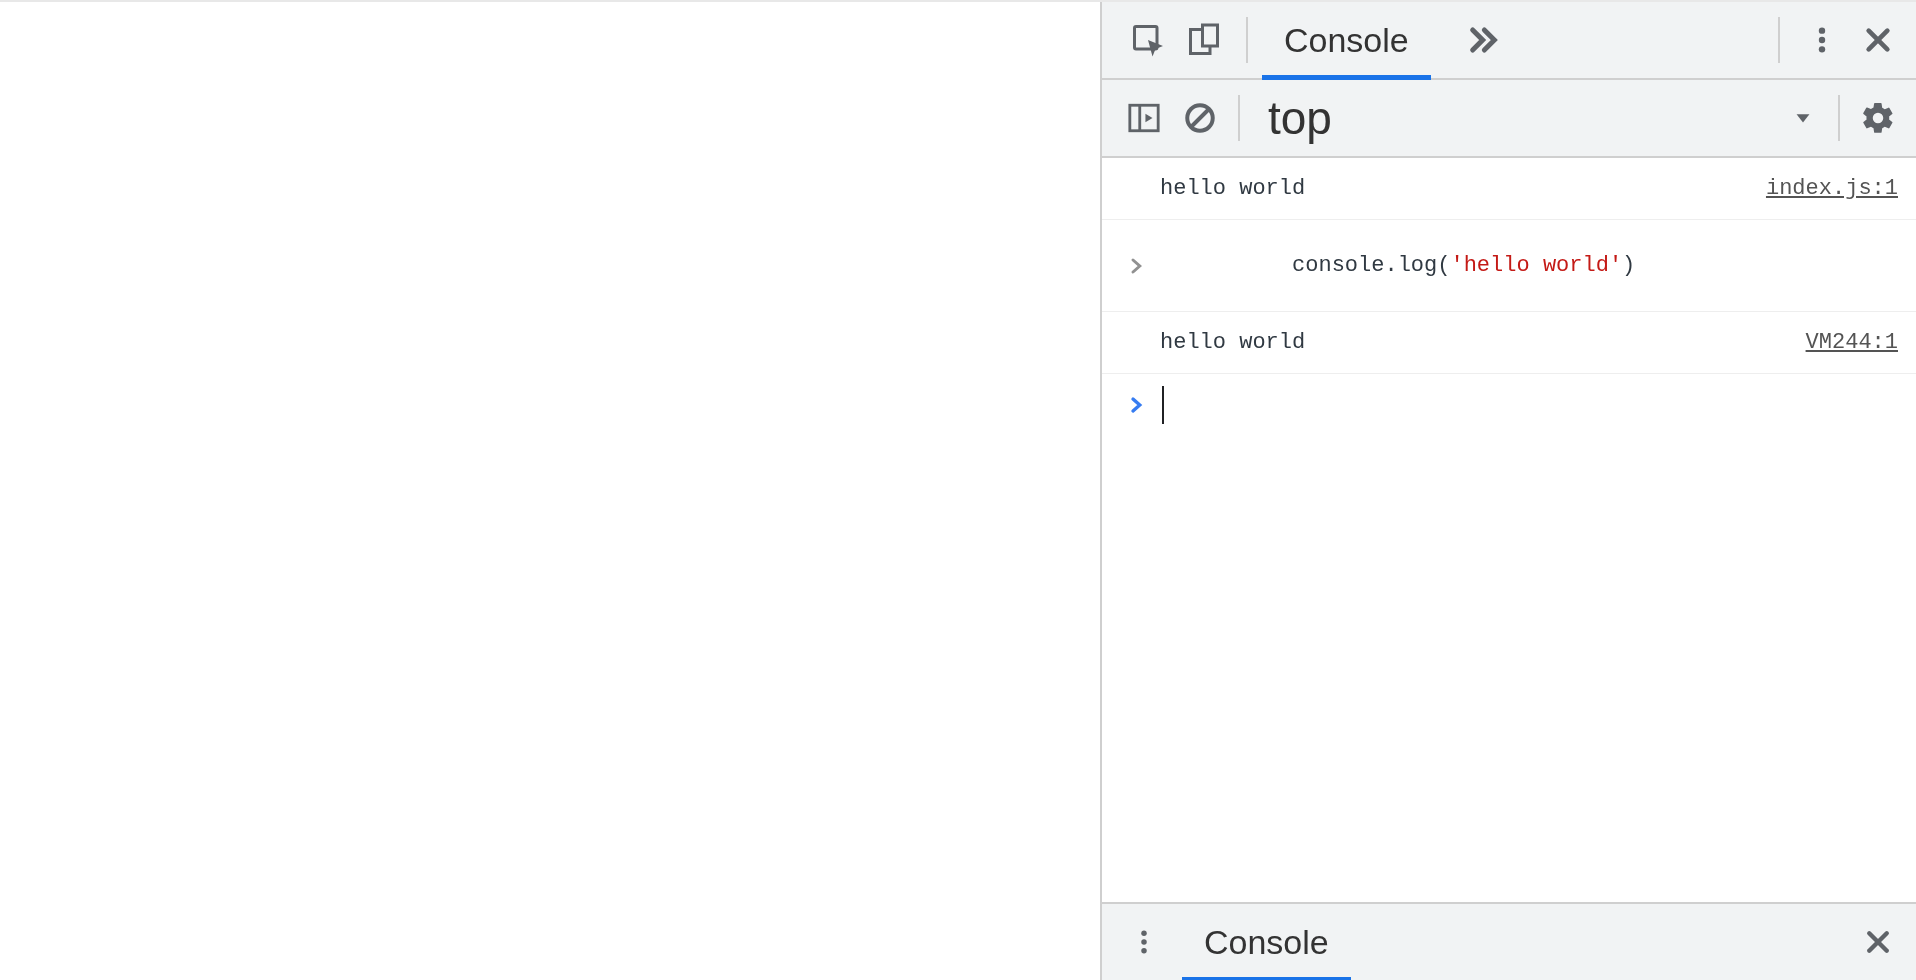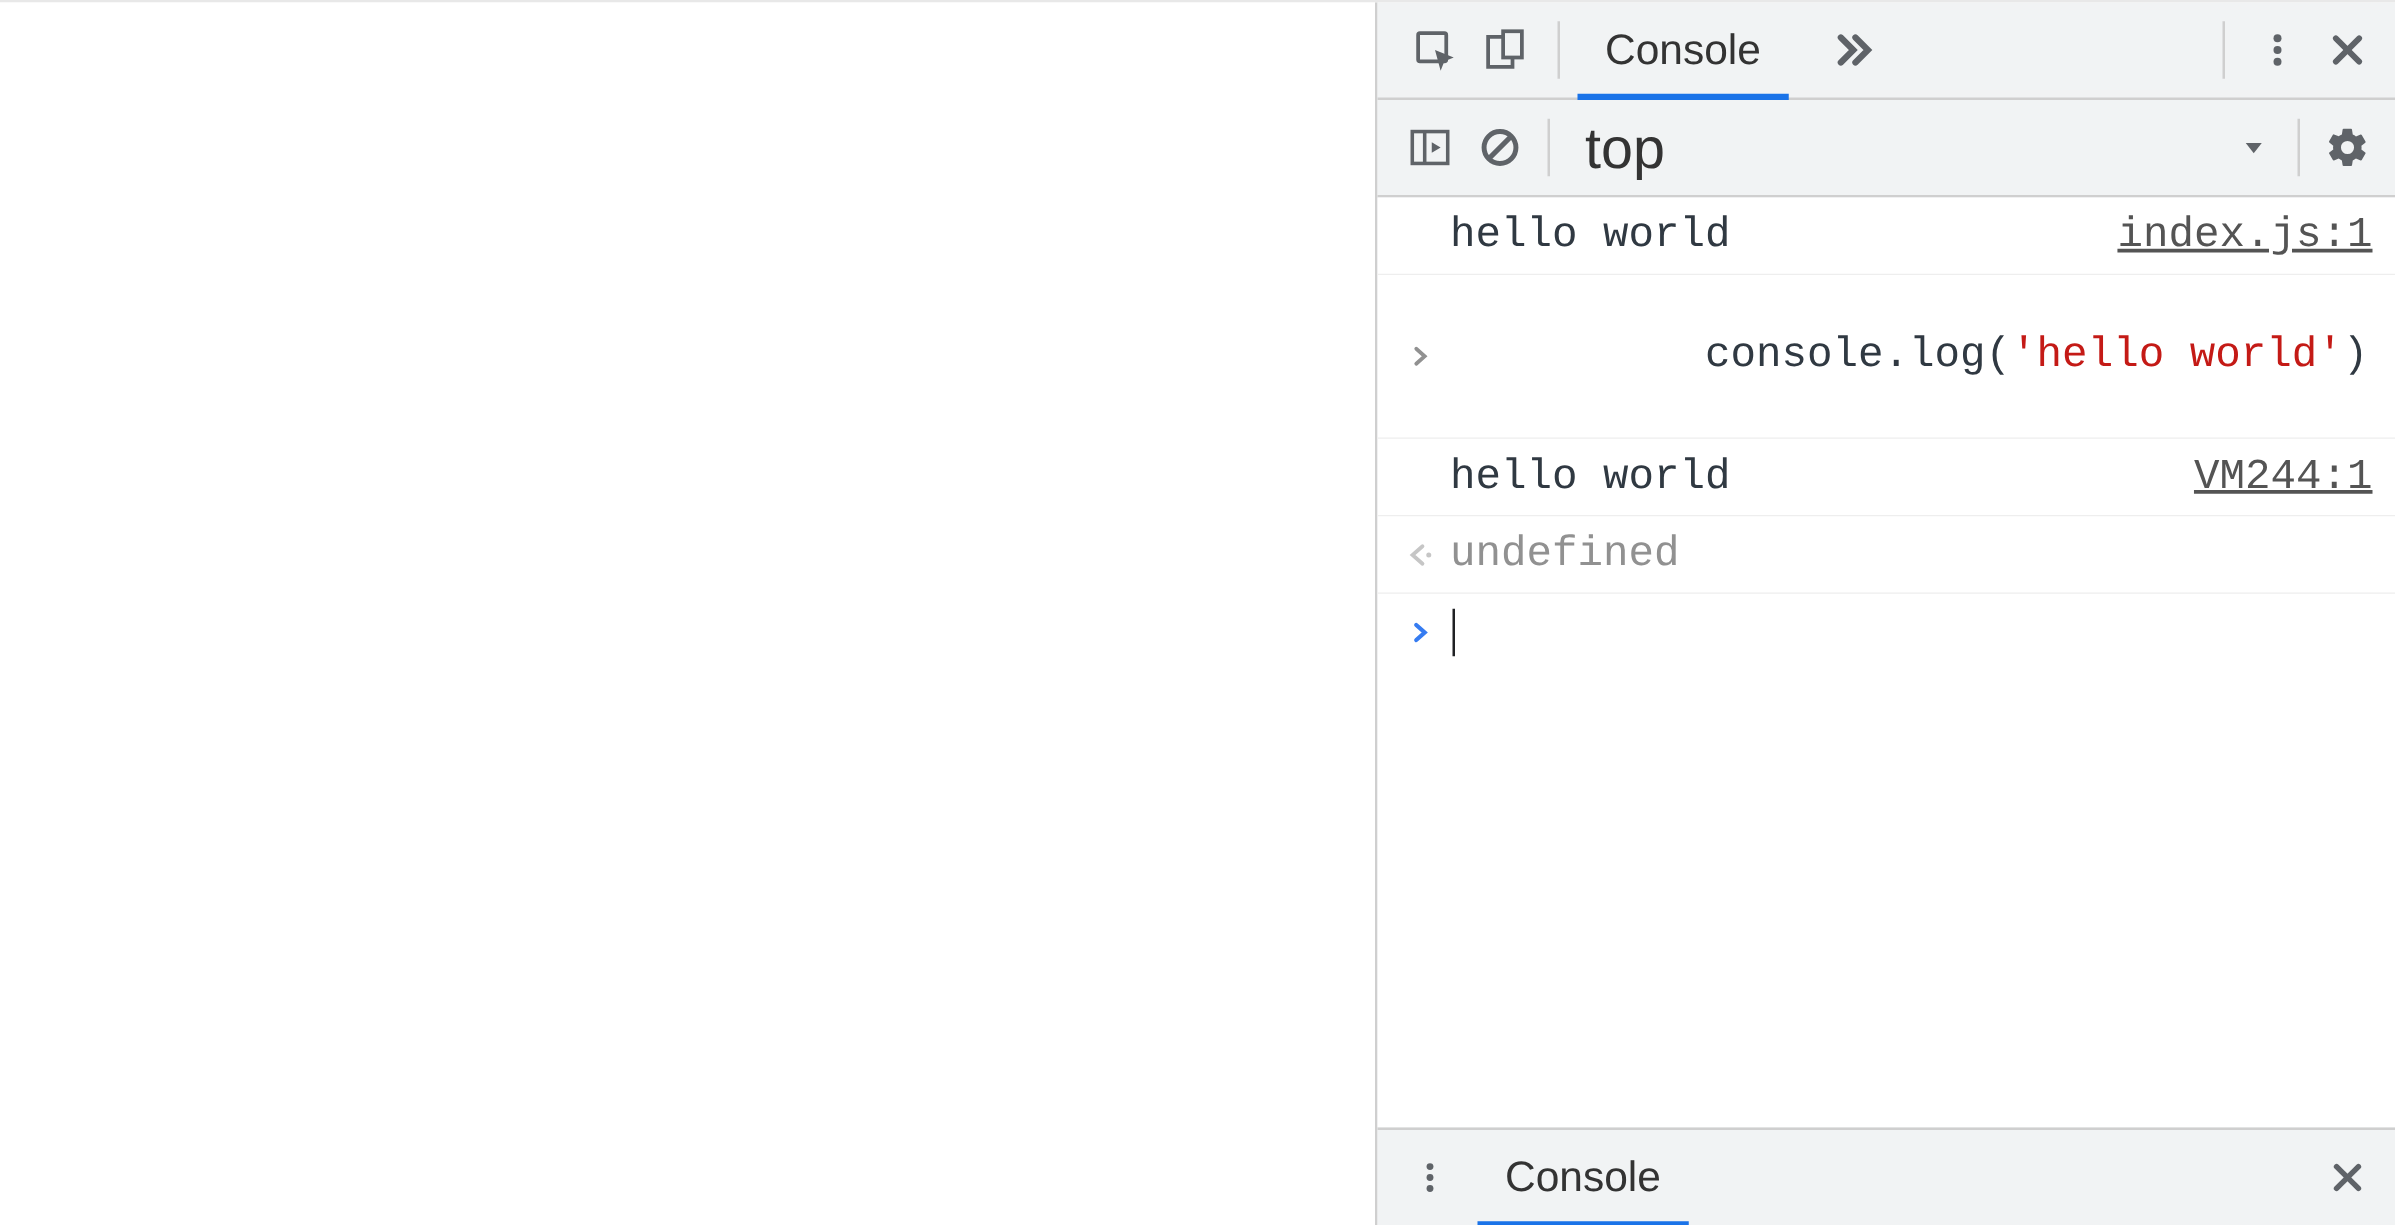--- a/index.html
+++ b/index.html
@@ -116,21 +116,21 @@
   .context-select .caret {
     margin-left: auto;
     color: #5f6368;
   }
   
   .console-output {
     flex: 1;
     background: #ffffff;
     overflow: auto;
     font-family: Consolas, Menlo, "Courier New", monospace;
-    font-size: 34px;
+    font-size: 22px;
     color: #303942;
   }
   .row {
     display: flex;
     align-items: center;
     border-bottom: 1px solid #eeeeee;
     min-height: 62px;
     padding: 8px 18px 8px 10px;
   }
   .gutter {
@@ -307,29 +307,20 @@
           <span class="code-call">console.log(</span><span class="code-string">'hello world'</span><span class="code-call">)</span>
         </div>
       </div>
 
       <div class="row">
         <div class="gutter"></div>
         <div class="msg">hello world</div>
         <a class="source-link">VM244:1</a>
       </div>
 
-      <div class="row">
-        <div class="gutter light">
-          <svg width="24" height="24" viewBox="0 0 24 24" fill="none" stroke="#c6c6c6" stroke-width="3" stroke-linecap="round">
-            <path d="M14 5 L6 12 L14 19"></path>
-            <circle cx="19" cy="12" r="2" fill="#c6c6c6" stroke="none"></circle>
-          </svg>
-        </div>
-        <div class="msg undef">undefined</div>
-      </div>
 
       <div class="prompt-row">
         <div class="gutter blue">
           <svg width="18" height="26" viewBox="0 0 24 24" fill="none" stroke="#367cf1" stroke-width="4.5" stroke-linecap="round">
             <path d="M8 4 L17 12 L8 20"></path>
           </svg>
         </div>
         <span class="cursor"></span>
       </div>
 

